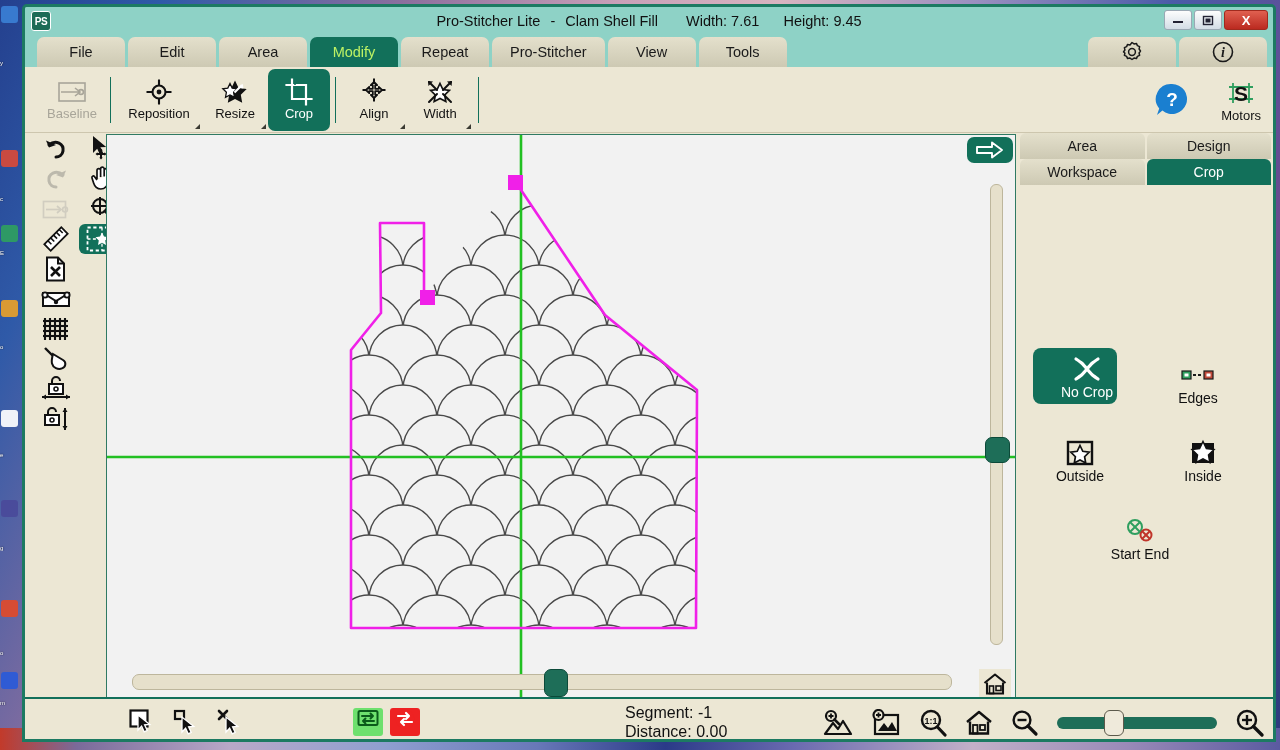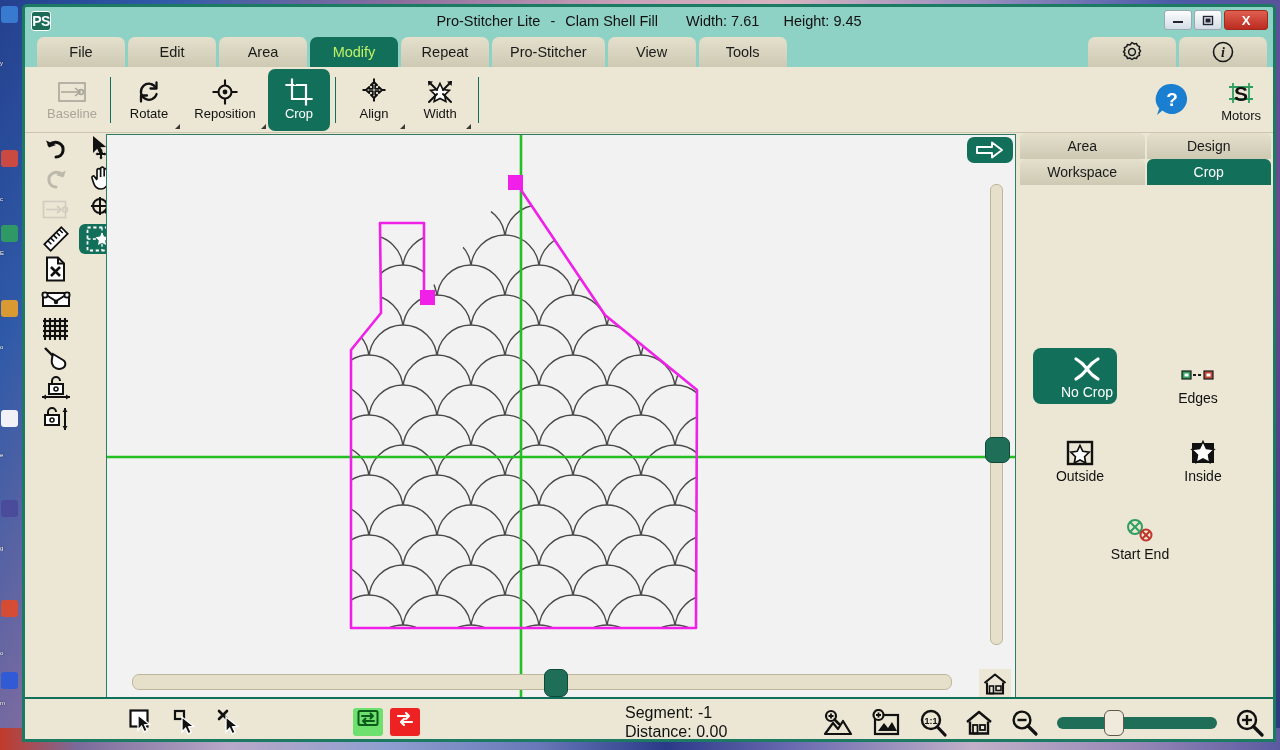--- a/index.html
+++ b/index.html
@@ -39,21 +39,21 @@
     overflow:hidden;
   }
   
   #titlebar {
     position:relative; height:28px; background:#8ed2c6;
     display:flex; align-items:center;
   }
   #ps-logo {
     width:20px;height:20px;margin-left:6px;background:#1c6b56;
     border:1.5px solid #fff;border-radius:3px;color:#fff;
-    font-size:14px;font-weight:bold;display:flex;align-items:center;justify-content:center;
+    font-size:10px;font-weight:bold;display:flex;align-items:center;justify-content:center;
     letter-spacing:-0.5px;
   }
   #title-text {
     position:absolute;left:0;right:0;text-align:center;
     font-size:14.5px;color:#111;white-space:nowrap;
   }
   #title-text span { margin:0 3px; }
   #win-btns { position:absolute; right:5px; top:3px; display:flex; gap:2px; }
   .win-btn {
     width:28px;height:20px;border:1px solid #9aa8b4;border-radius:3px;
@@ -265,43 +265,44 @@
         <svg width="30" height="24" viewBox="0 0 30 24">
             <rect x="2" y="3" width="26" height="18" fill="none" stroke="#a8a599" stroke-width="1.6"></rect>
             <line x1="4" y1="12" x2="22" y2="12" stroke="#a8a599" stroke-width="1.6"></line>
             <path d="M18 8l5 4-5 4" fill="none" stroke="#a8a599" stroke-width="1.6"></path>
             <circle cx="24" cy="12" r="2.4" fill="none" stroke="#a8a599" stroke-width="1.6"></circle>
           </svg>
       </span>
       <span>Baseline</span>
     </div>
     <div class="rsep"></div>
-    <div class="rb">
-      <span class="ic">
-        <svg width="26" height="26" viewBox="0 0 26 26">
-            <path d="M20 9a8 8 0 1 0 .6 6" fill="none" stroke="#111" stroke-width="2.3" stroke-linecap="round"></path>
-            <path d="M20.5 3.5v6h-6" fill="none" stroke="#111" stroke-width="2.3" stroke-linejoin="round" stroke-linecap="round"></path>
-            <path d="M5 22.5v-6h6" fill="none" stroke="#111" stroke-width="2.3" stroke-linejoin="round" stroke-linecap="round"></path>
-          </svg>
-      </span>
-      <span>Rotate</span>
-      <span class="corner"></span>
-    </div>
     <div class="rb" style="width:86px">
       <span class="ic">
         <svg width="28" height="28" viewBox="0 0 28 28">
             <circle cx="14" cy="14" r="6.5" fill="none" stroke="#111" stroke-width="2.1"></circle>
             <circle cx="14" cy="14" r="2.4" fill="#111"></circle>
             <line x1="14" y1="1.5" x2="14" y2="7" stroke="#111" stroke-width="2.1"></line>
             <line x1="14" y1="21" x2="14" y2="26.5" stroke="#111" stroke-width="2.1"></line>
             <line x1="1.5" y1="14" x2="7" y2="14" stroke="#111" stroke-width="2.1"></line>
             <line x1="21" y1="14" x2="26.5" y2="14" stroke="#111" stroke-width="2.1"></line>
           </svg>
       </span>
       <span>Reposition</span>
+      <span class="corner"></span>
+    </div>
+    <div class="rb">
+      <span class="ic">
+        <svg width="28" height="26" viewBox="0 0 28 26">
+          <path d="M14 1.5l3.6 7.4 8.1 1.1-5.9 5.7 1.4 8.1L14 20l-7.2 3.8 1.4-8.1L2.3 10l8.1-1.1z" fill="#111"></path>
+          <path d="M9 4.5l2.2 4.6 5 .7-3.6 3.5.9 5L9 15.9 4.5 18.3l.9-5L1.8 9.8l5-.7z" fill="#fff" stroke="#111" stroke-width="1.3"></path>
+          <path d="M13.5 13.5L21 6" stroke="#fff" stroke-width="2.2"></path>
+            <path d="M21.8 4.8l.6 4.6-4.6-.6z" fill="#fff"></path>
+        </svg>
+      </span>
+      <span>Resize</span>
       <span class="corner"></span>
     </div>
     <div class="rb active" style="width:62px;height:62px">
       <span class="ic">
         <svg width="28" height="28" viewBox="0 0 28 28">
           <path d="M7 1.5v19.5h19.5" fill="none" stroke="#fff" stroke-width="2.2" stroke-linecap="square"></path>
           <path d="M1.5 7H21v19.5" fill="none" stroke="#fff" stroke-width="2.2" stroke-linecap="square"></path>
           <line x1="10" y1="3.5" x2="10" y2="7" stroke="#12705a" stroke-width="1.6"></line>
         </svg>
       </span>

